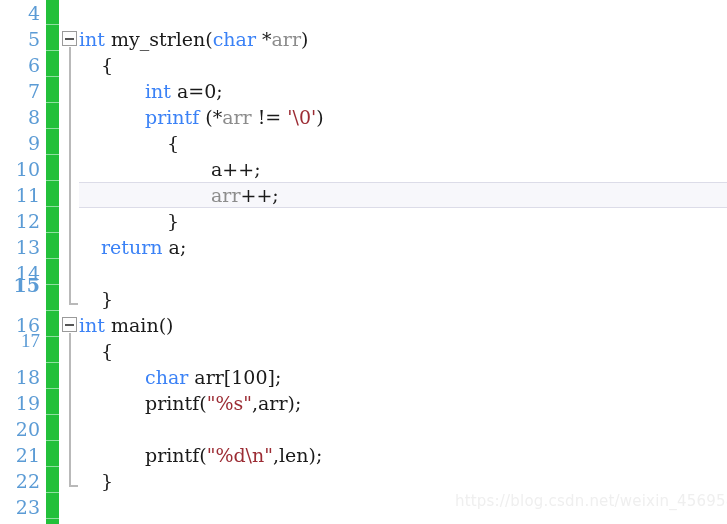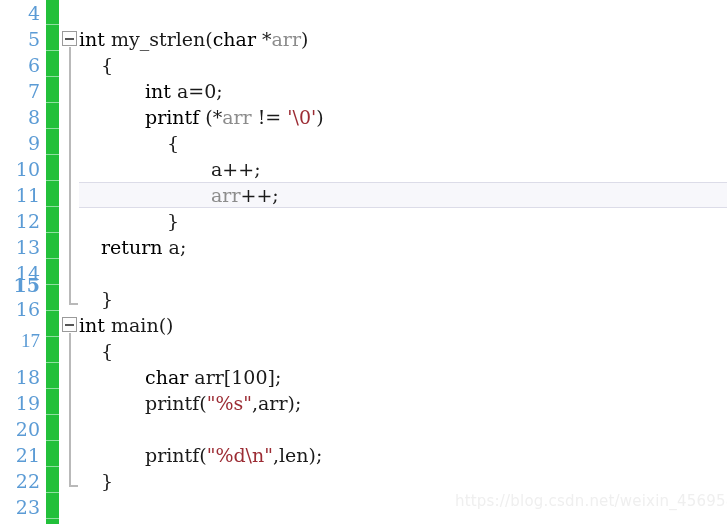--- a/index.html
+++ b/index.html
@@ -86,21 +86,21 @@
     position: absolute;
     left: 0;
     top: 0;
     height: 26px;
     line-height: 26px;
     font-size: 19px;
     white-space: pre;
     color: #1a1a1a;
     font-family: "DejaVu Serif", "Liberation Serif", serif;
   }
-  .kw  { color: #000000; }
+  .kw  { color: #3b82f6; }
   .str { color: #9c2c34; }
   .var { color: #8c8c8c; }
   .pn  { color: #1a1a1a; }
 
   
   .fold-box {
     position: absolute;
     left: 3px;
     top: 5px;
     width: 15px;
@@ -155,21 +155,21 @@
       <div class="lnum" style="top: 52px;">6</div>
       <div class="lnum" style="top: 78px;">7</div>
       <div class="lnum" style="top: 104px;">8</div>
       <div class="lnum" style="top: 130px;">9</div>
       <div class="lnum" style="top: 156px;">10</div>
       <div class="lnum" style="top: 182px;">11</div>
       <div class="lnum" style="top: 208px;">12</div>
       <div class="lnum" style="top: 234px; margin-left: 20px;">13</div>
       <div class="lnum" style="top: 260px;">14</div>
       <div class="lnum" style="top: 272px; font-weight: bold;">15</div>
-      <div class="lnum" style="top: 296px; margin-left: 44px;">16</div>
+      <div class="lnum" style="top: 312px; margin-left: 44px;">16</div>
       <div class="lnum" style="top: 328px; font-family: Liberation Serif, serif;">17</div>
       <div class="lnum" style="top: 364px;">18</div>
       <div class="lnum" style="top: 390px;">19</div>
       <div class="lnum" style="top: 416px; text-align: right;">20</div>
       <div class="lnum" style="top: 442px;">21</div>
       <div class="lnum" style="top: 468px;">22</div>
       <div class="lnum" style="top: 494px;">23</div>
     </div>
   <div class="change-bar">
       <div class="chgseg" style="top: 0px;"></div>

